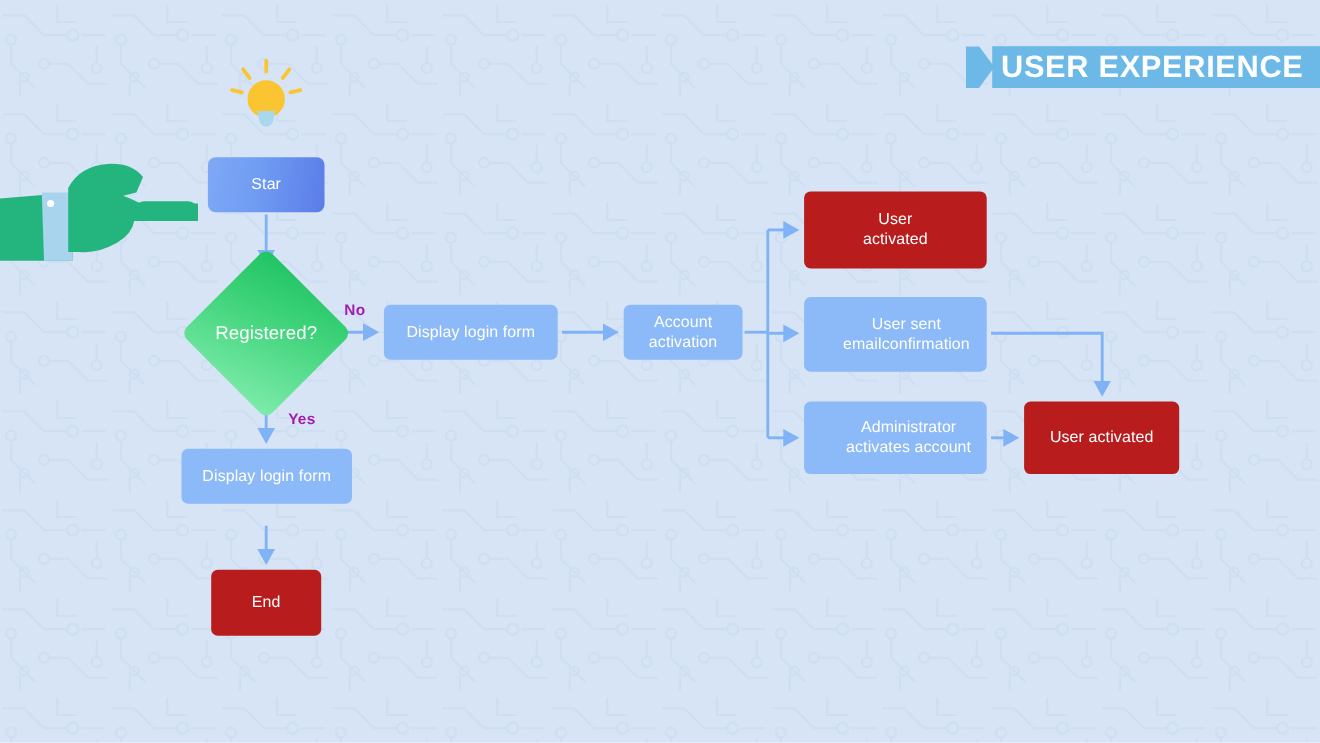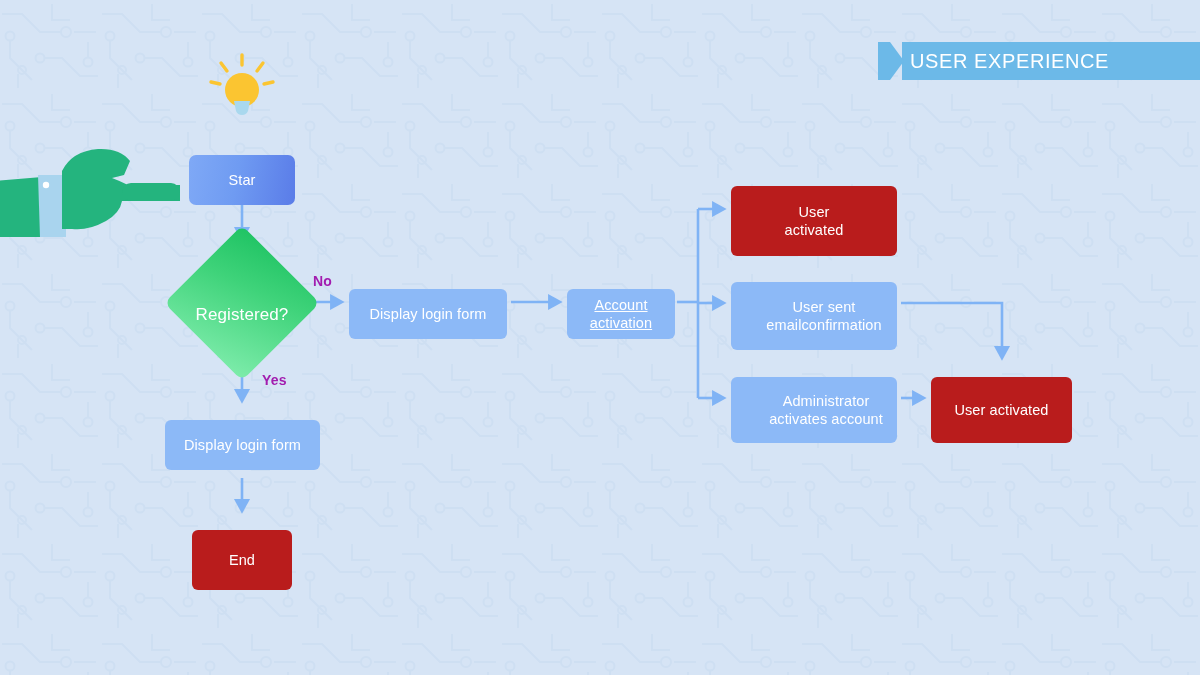--- a/index.html
+++ b/index.html
@@ -26,21 +26,20 @@
     display: flex; align-items: center; justify-content: center;
     text-align: center;
     color: #ffffff;
     font-size: 14.5px;
     line-height: 1.25;
     letter-spacing: 0.1px;
     border-radius: 6px;
     box-sizing: border-box;
     padding: 4px 8px;
     white-space: pre-line;
-    margin-top: 12px;
   }
   .node.blue   { background: #8cb9f7; }
   .node.red    { background: #b91c1c; }
   .node.start  {
     background: linear-gradient(100deg, #7fa9f6 0%, #6f9bf2 45%, #5a7ce8 100%);
     border-radius: 7px;
   }
   .node.diamond-label {
     background: transparent;
     font-size: 17px;
@@ -77,22 +76,22 @@
     position: absolute; left: 0; top: 0;
     width: 26px; height: 38px;
     background: #6cb9e8;
     clip-path: polygon(0 0, 12px 0, 26px 50%, 12px 100%, 0 100%);
   }
   #banner-text {
     position: absolute;
     left: 32px; top: 0; height: 38px;
     display: flex; align-items: center;
     color: #ffffff;
-    font-size: 20px;
-    font-weight: normal;
+    font-size: 28px;
+    font-weight: bold;
     letter-spacing: 0.6px;
   }
 
   
   #bulb { position: absolute; left: 206px; top: 52px; width: 72px; height: 72px; }
 
   
   #hand { position: absolute; left: -6px; top: 133px; width: 186px; height: 110px; }
 </style>
 </head>
@@ -159,21 +158,21 @@
   <div class="edge-label" style="left:313px; top:273px;">No</div>
   <div class="edge-label" style="left:262px; top:372px;text-align:center;">Yes</div>
 
   <div class="node start" style="left:189px; top:143px; width:106px; height:50px;">Star</div>
 
   <div class="diamond-wrap"></div>
   <div class="node diamond-label" style="left:182px; top:288px; width:120px; height:30px;">Registered?</div>
 
   <div class="node blue" style="left:349px; top:277px; width:158px; height:50px;">Display login form</div>
 
-  <div class="node blue" style="left:567px; top:277px; width:108px; height:50px;text-decoration:underline;">Account
+  <div class="node blue" style="left:567px; top:277px; width:108px; height:50px;">Account
 activation</div>
 
   <div class="node red" style="left:731px; top:174px; width:166px; height:70px;">User
 activated</div>
 
   <div class="node blue" style="left:731px; top:270px; width:166px; height:68px;padding-left:28px;">User sent
 emailconfirmation</div>
 
   <div class="node blue" style="left:731px; top:365px; width:166px; height:66px;padding-left:32px;">Administrator
 activates account</div>

